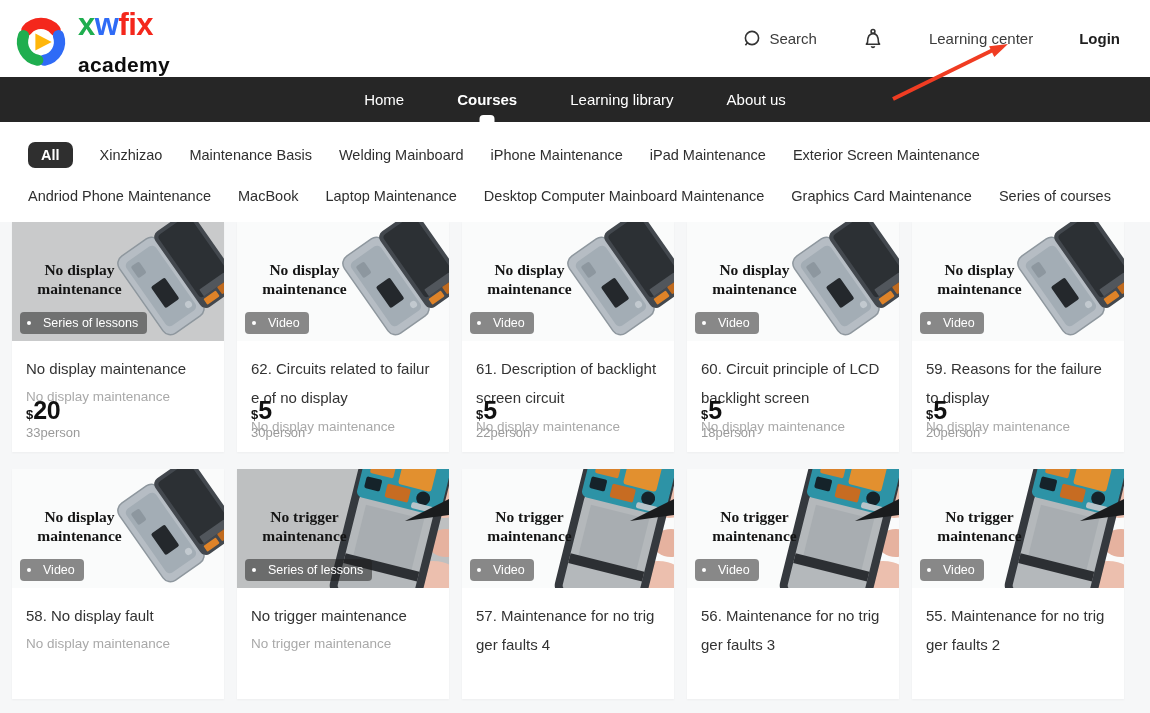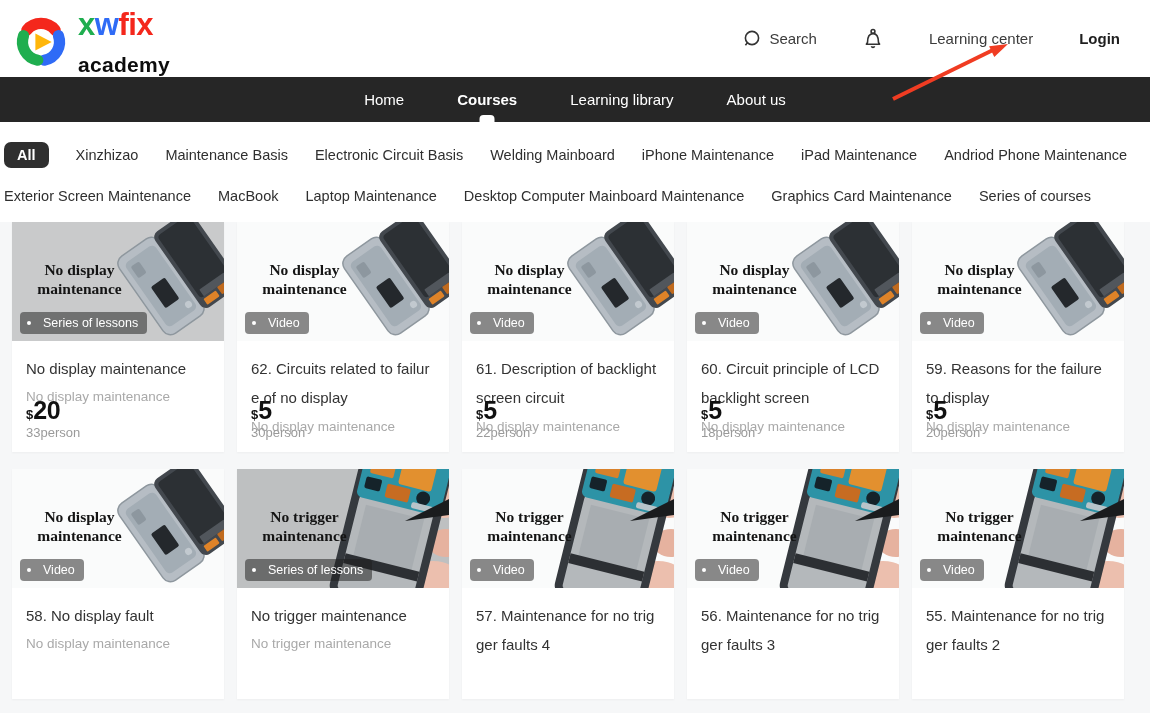--- a/index.html
+++ b/index.html
@@ -22,21 +22,21 @@
   
   .nav { position:relative; height:45px; background:#262626; display:flex; justify-content:center;
          align-items:center; gap:37px; overflow:hidden; }
   .nav-item { position:relative; color:#fff; font-size:15px; height:45px; display:flex;
               align-items:center; padding:0 8px; cursor:pointer; }
   .nav-item.active { font-weight:700; }
   .nav-indicator { position:absolute; left:50%; transform:translateX(-50%); bottom:-7px;
                    width:15px; height:14px; background:#fff; border-radius:4px; }
 
   
-  .categories { padding:20px 12px 0 4px; display:flex; flex-wrap:wrap; column-gap:27px; row-gap:16px;
+  .categories { padding:20px 12px 0 28px; display:flex; flex-wrap:wrap; column-gap:27px; row-gap:16px;
                 align-items:center; }
   .cat-item { font-size:14.5px; color:#2f2f2f; cursor:pointer; padding:4px 0; white-space:nowrap; }
   .cat-item.chip { background:#2f2f2f; color:#fff; font-weight:700; padding:5px 13px; border-radius:7px; }
 
   
   .filtering { margin:52px 0 0 14px; display:flex; align-items:center; gap:15px; height:20px; }
   .filter-label { font-size:14px; color:#9a9a9a; }
   .filter-option { font-size:14px; color:#9a9a9a; cursor:pointer; display:flex; align-items:center; }
   .filter-option.active { color:#1e1e1e; font-weight:700; }
   .sort-arrows { display:inline-flex; flex-direction:column; gap:2px; margin-left:3px; }
@@ -118,26 +118,25 @@
       <div class="nav-item">Home</div>
       <div class="nav-item active">Courses<span class="nav-indicator"></span></div>
       <div class="nav-item">Learning library</div>
       <div class="nav-item">About us</div>
     </div>
 
   <div class="categories">
       <div class="cat-item chip">All</div>
       <div class="cat-item">Xinzhizao</div>
       <div class="cat-item">Maintenance Basis</div>
-      <div class="cat-item">Electronic Circuit Basis</div>
       <div class="cat-item">Welding Mainboard</div>
       <div class="cat-item">iPhone Maintenance</div>
       <div class="cat-item">iPad Maintenance</div>
+      <div class="cat-item">Exterior Screen Maintenance</div>
       <div class="cat-item">Andriod Phone Maintenance</div>
-      <div class="cat-item">Exterior Screen Maintenance</div>
       <div class="cat-item">MacBook</div>
       <div class="cat-item">Laptop Maintenance</div>
       <div class="cat-item">Desktop Computer Mainboard Maintenance</div>
       <div class="cat-item">Graphics Card Maintenance</div>
       <div class="cat-item">Series of courses</div>
     </div>
 
 
   <div class="cards-section">
     <div class="grid">

